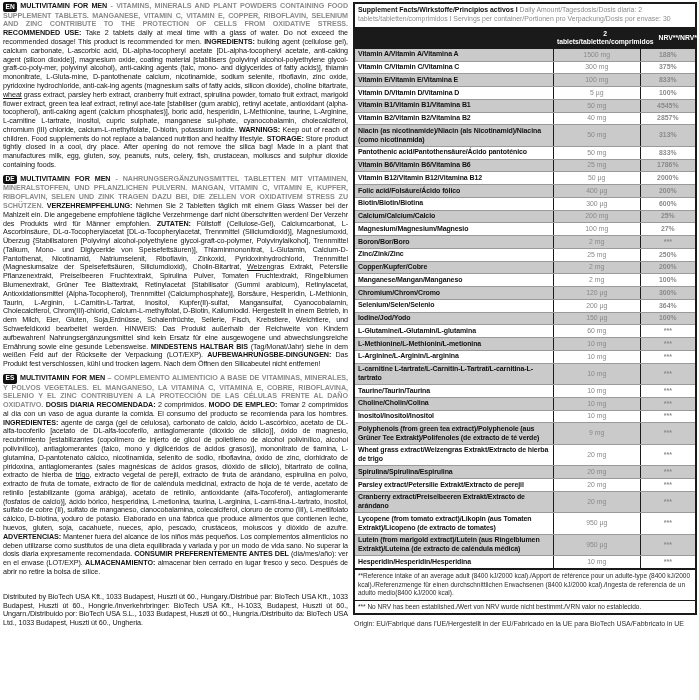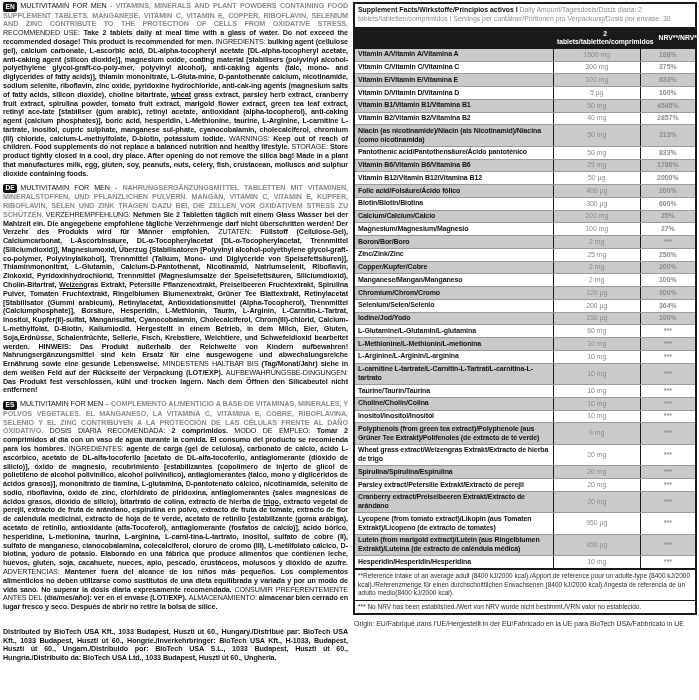--- a/index.html
+++ b/index.html
@@ -14,24 +14,24 @@
   .para{
     font-size:7.2px;line-height:1.22;text-align:justify;
     margin:0 0 5px;letter-spacing:-0.08px;color:#141414;
   }
   .para:last-child{margin-top:16px;}
   .tag{
     display:inline-block;background:#101010;color:#fff;font-weight:700;
     font-size:6.6px;line-height:1;padding:1.2px 2.6px 1.6px;border-radius:2px;
     margin-right:3px;vertical-align:-0.5px;letter-spacing:0;
   }
-  .s-b{font-weight:400;}
+  .s-b{font-weight:700;}
   .s-g{color:#8c8c8c;font-weight:700;}
-  .s-n{font-weight:700;}
-  .s-u{font-weight:700;text-decoration:underline;}
+  .s-n{font-weight:400;}
+  .s-u{font-weight:400;text-decoration:underline;}
   
   .col-right{flex:1 1 auto;display:flex;flex-direction:column;overflow:hidden;}
   .facts-box{border:2px solid #1a1a1a;background:#fff;}
   .facts-head{font-size:6.9px;line-height:1.28;padding:2px 3px 3px;}
   .fh-b{font-weight:700;color:#111;}
   .fh-g{color:#8c8c8c;}
   .facts-bar{
     display:flex;background:#1a1a1a;color:#fff;font-weight:700;
     font-size:6.8px;line-height:1.2;text-align:center;align-items:center;
     padding:3px 0;

